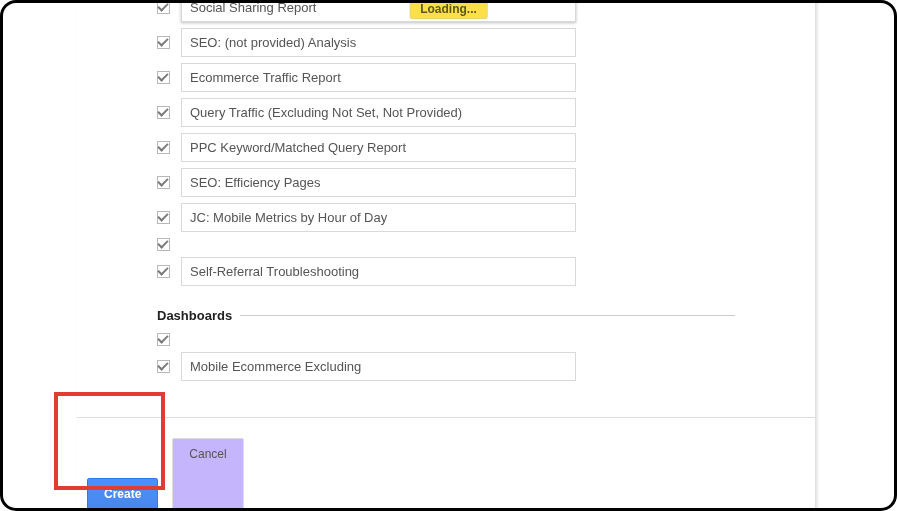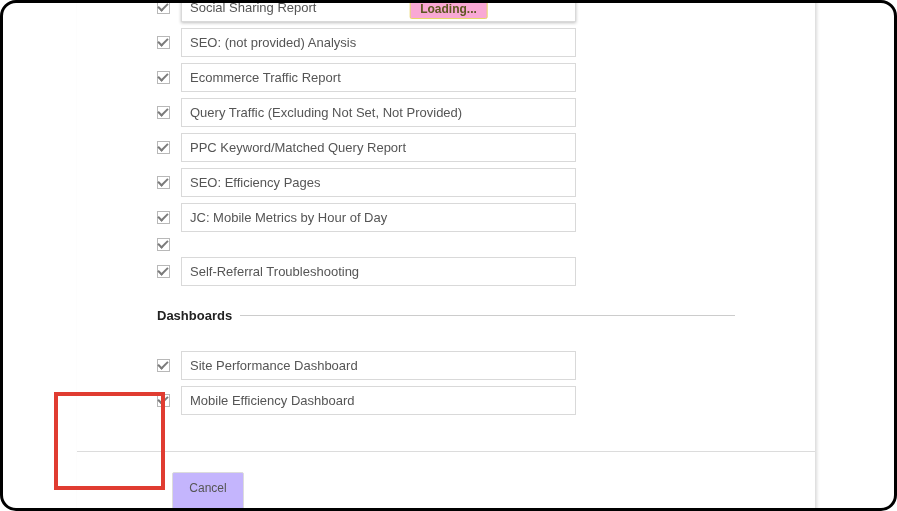--- a/index.html
+++ b/index.html
@@ -32,21 +32,21 @@
       top: -30px;
       width: 738px;
       background: #fff;
       box-shadow: 2px 0 3px rgba(0,0,0,0.15);
     }
     .loading-badge {
       position: absolute;
       top: -4px;
       left: 50%;
       transform: translateX(-50%);
-      background: #f9a8d4;
+      background: #fde047;
       border: 1px solid #e8d56a;
       border-radius: 2px;
       padding: 2px 10px;
       font-size: 12px;
       font-weight: bold;
       color: #5d5620;
       z-index: 50;
     }
     .content {
       padding: 20px 80px 0 80px;
@@ -87,21 +87,21 @@
       background: #fff;
       cursor: text;
     }
     .field.shadowed {
       box-shadow: 0 1px 3px rgba(0,0,0,0.25);
     }
     .section-label {
       display: flex;
       align-items: center;
       margin-top: 22px;
-      margin-bottom: 28px;
+      margin-bottom: 10px;
       font-weight: bold;
       font-size: 13px;
       color: #222;
     }
     .section-label .line {
       flex: 1;
       height: 1px;
       background: #ccc;
       margin-left: 8px;
     }
@@ -189,25 +189,24 @@
           <div class="field">Self-Referral Troubleshooting</div>
         </div>
 
         <div class="section-label">
           <span>Dashboards</span>
           <span class="line"></span>
         </div>
 
         <div class="row">
           <span class="checkbox checked"></span>
-          <div class="field">Site Performance Dashboard</div>
-        </div>
-        <div class="row">
-          <span class="checkbox checked"></span>
-          <div class="field">Mobile Efficiency Dashboard</div>
+        </div>
+        <div class="row">
+          <span class="checkbox checked"></span>
+          <div class="field">Mobile Ecommerce Excluding</div>
         </div>
 
       </div>
 
       <div class="footer">
         <div class="btn btn-primary">Create</div>
         <div class="btn btn-secondary">Cancel</div>
       </div>
 
     </div>

